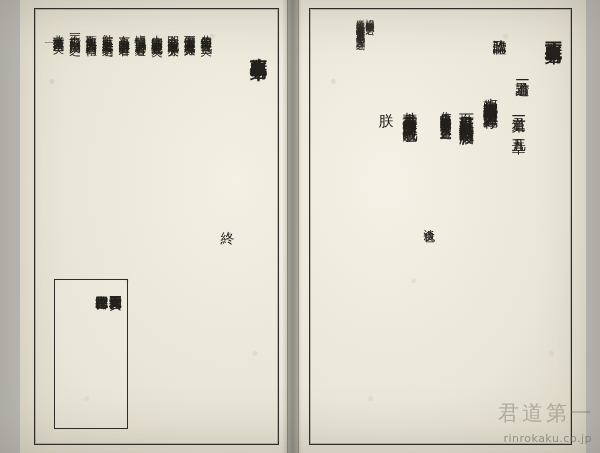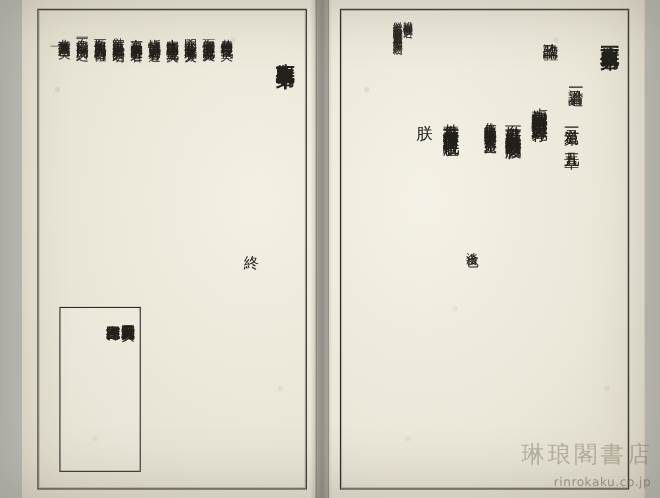--- a/index.html
+++ b/index.html
@@ -233,17 +233,17 @@
     </div>
 
     <div class="note-block">
       <div class="col c-small" style="white-space:pre-line;">設禪辭卽俄國之君
 朕欲也古有能辭早者無勞之至奉躬易感完忘天下之稿</div>
     </div>
   </div>
 
   <div class="gutter"></div>
 
-  <div class="watermark">琳琅閣書店</div>
+  <div class="watermark">君道第一</div>
   <div class="watermark-url">rinrokaku.co.jp</div>
 
   <div class="vignette"></div>
 </div>
 
 </body></html>

